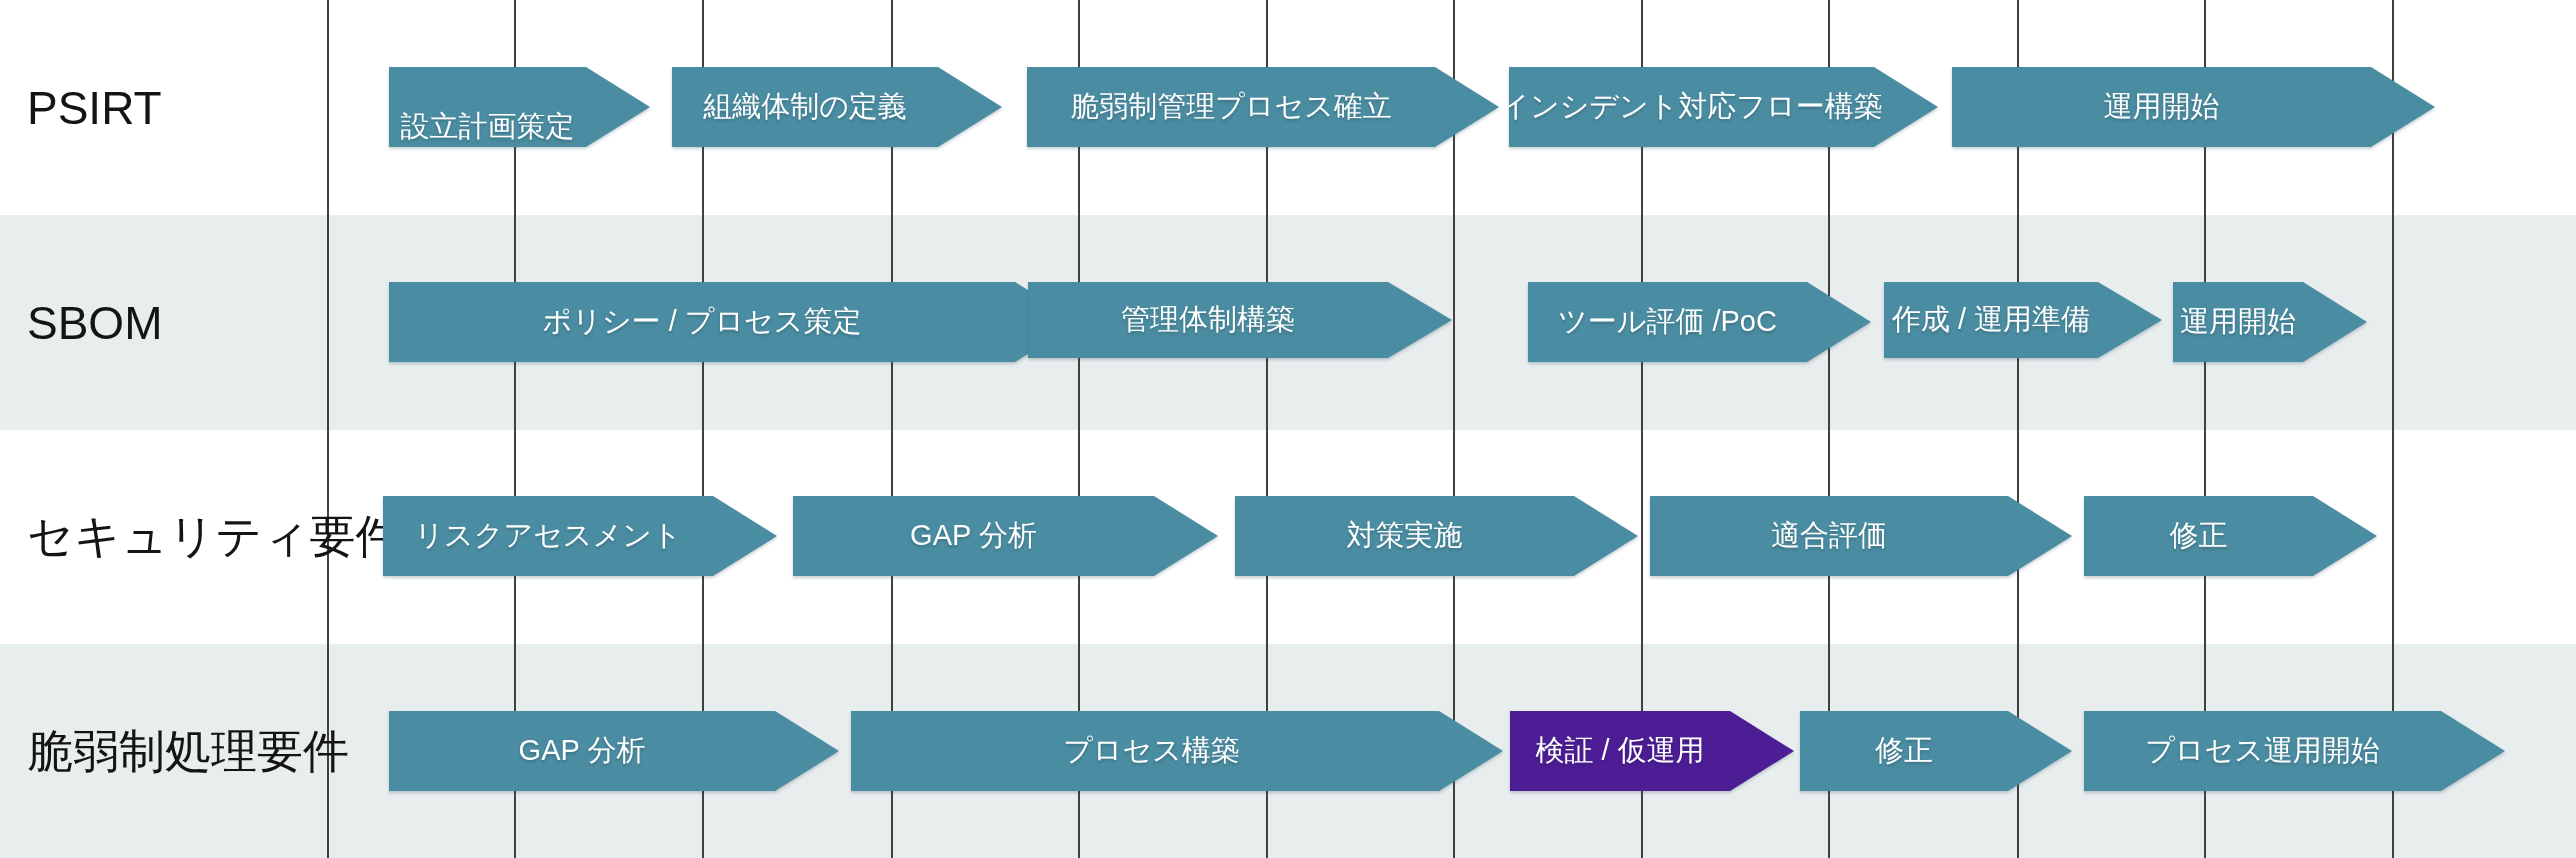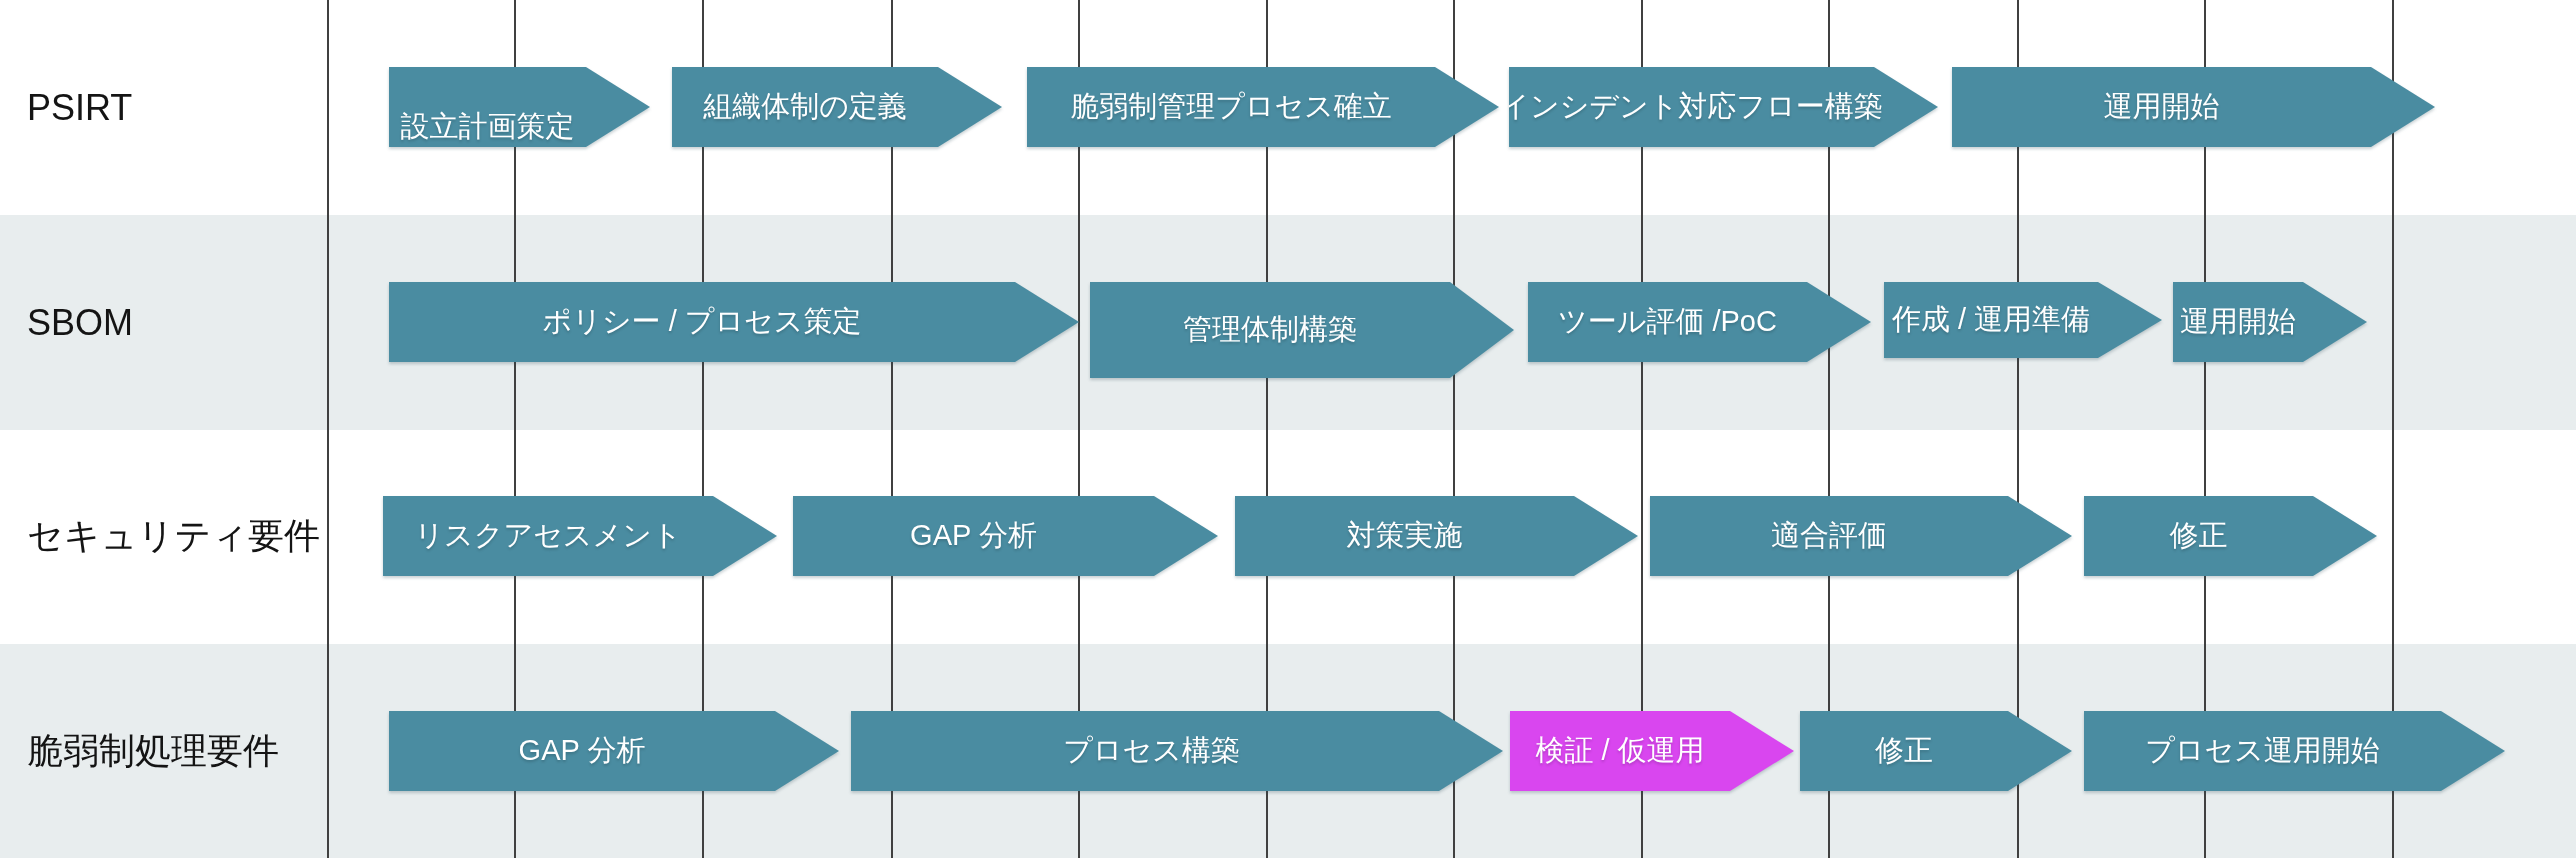--- a/index.html
+++ b/index.html
@@ -33,21 +33,21 @@
     width: 1.8px;
     z-index: 1;
   }
   .row-label {
     position: absolute;
     left: 27px;
     width: 295px;
     height: 215px;
     display: flex;
     align-items: center;
-    font-size: 36px;
+    font-size: 46px;
     color: #141414;
     z-index: 2;
     white-space: nowrap;
   }
   .arrow-wrap {
     position: absolute;
     height: 80px;
     z-index: 2;
     filter: drop-shadow(0.9px 2.7px 1.8px rgba(40,70,85,0.25));
   }
@@ -111,21 +111,21 @@
       <div class="arrow" style="background: rgb(74, 140, 161);">
         <span>運用開始</span>
       </div>
     </div>
     <div class="row-label" style="top: 215px; text-align: center;">SBOM</div>
     <div class="arrow-wrap" style="left: 389px; width: 690px; top: 282px; height: 80px;">
       <div class="arrow" style="background: rgb(74, 140, 161);">
         <span>ポリシー / プロセス策定</span>
       </div>
     </div>
-    <div class="arrow-wrap" style="left: 1090px; width: 424px; top: 282px; height: 96px;">
+    <div class="arrow-wrap" style="left: 1028px; width: 424px; top: 282px; height: 76px;">
       <div class="arrow" style="background: rgb(74, 140, 161);">
         <span>管理体制構築</span>
       </div>
     </div>
     <div class="arrow-wrap" style="left: 1528px; width: 343px; top: 282px; height: 80px;">
       <div class="arrow" style="background: rgb(74, 140, 161);">
         <span>ツール評価 /PoC</span>
       </div>
     </div>
     <div class="arrow-wrap" style="left: 1884px; width: 278px; top: 282px; height: 76px;">
@@ -169,21 +169,21 @@
       <div class="arrow" style="background: rgb(74, 140, 161);">
         <span>GAP 分析</span>
       </div>
     </div>
     <div class="arrow-wrap" style="left: 851px; width: 652px; top: 711px; height: 80px;">
       <div class="arrow" style="background: rgb(74, 140, 161); padding-left: 13px;">
         <span>プロセス構築</span>
       </div>
     </div>
     <div class="arrow-wrap" style="left: 1510px; width: 284px; top: 711px; height: 80px;">
-      <div class="arrow" style="background: #d946ef;">
+      <div class="arrow" style="background: #4c1d95;">
         <span>検証 / 仮運用</span>
       </div>
     </div>
     <div class="arrow-wrap" style="left: 1800px; width: 272px; top: 711px; height: 80px;">
       <div class="arrow" style="background: rgb(74, 140, 161);">
         <span>修正</span>
       </div>
     </div>
     <div class="arrow-wrap" style="left: 2084px; width: 421px; top: 711px; height: 80px;">
       <div class="arrow" style="background: rgb(74, 140, 161);">

